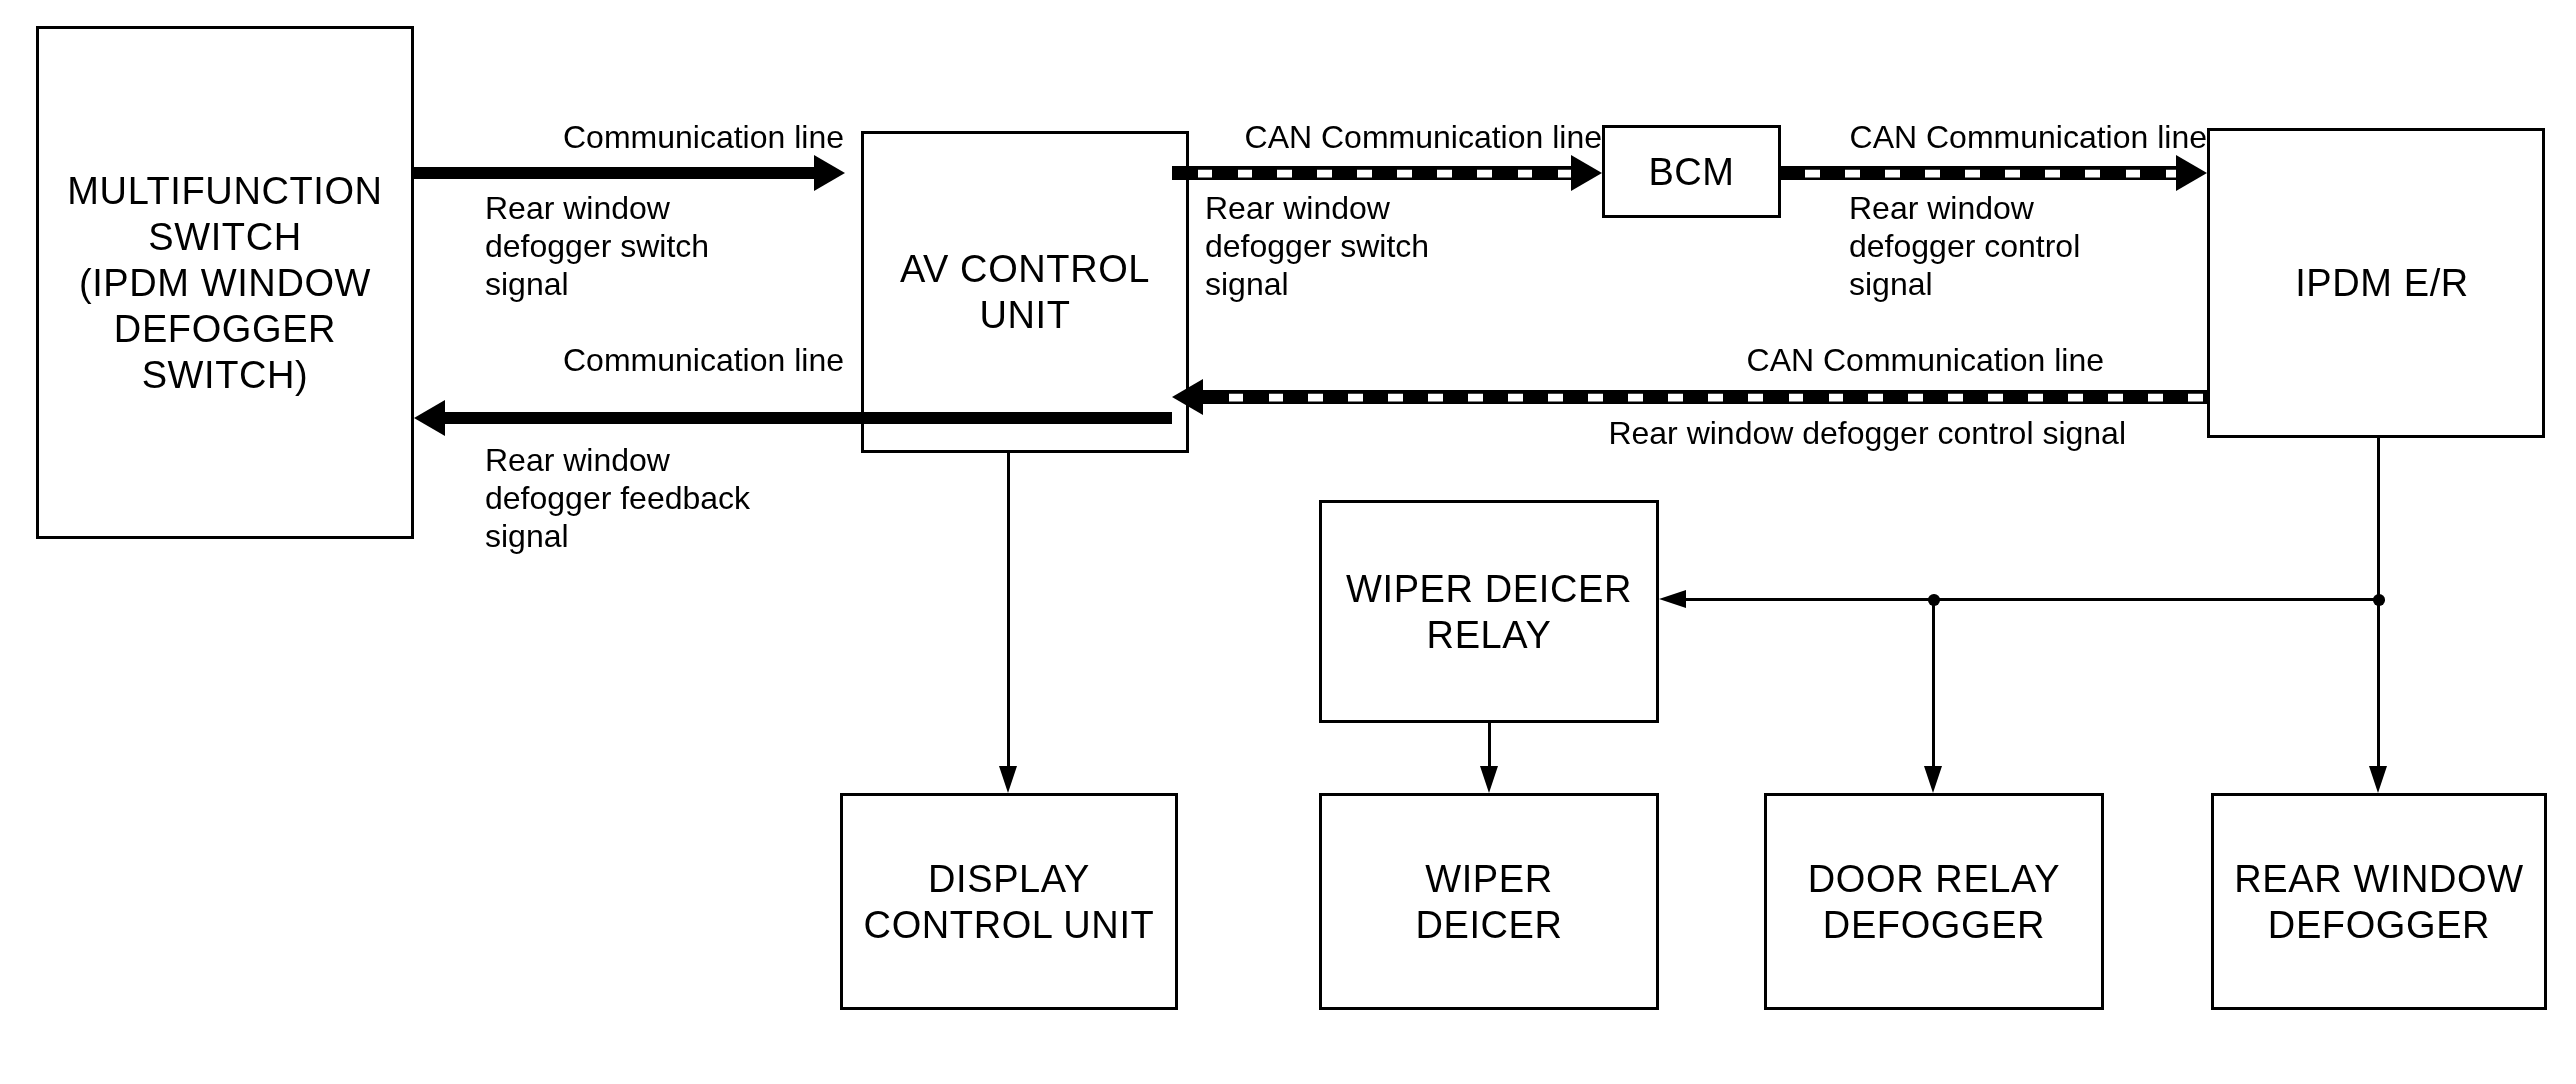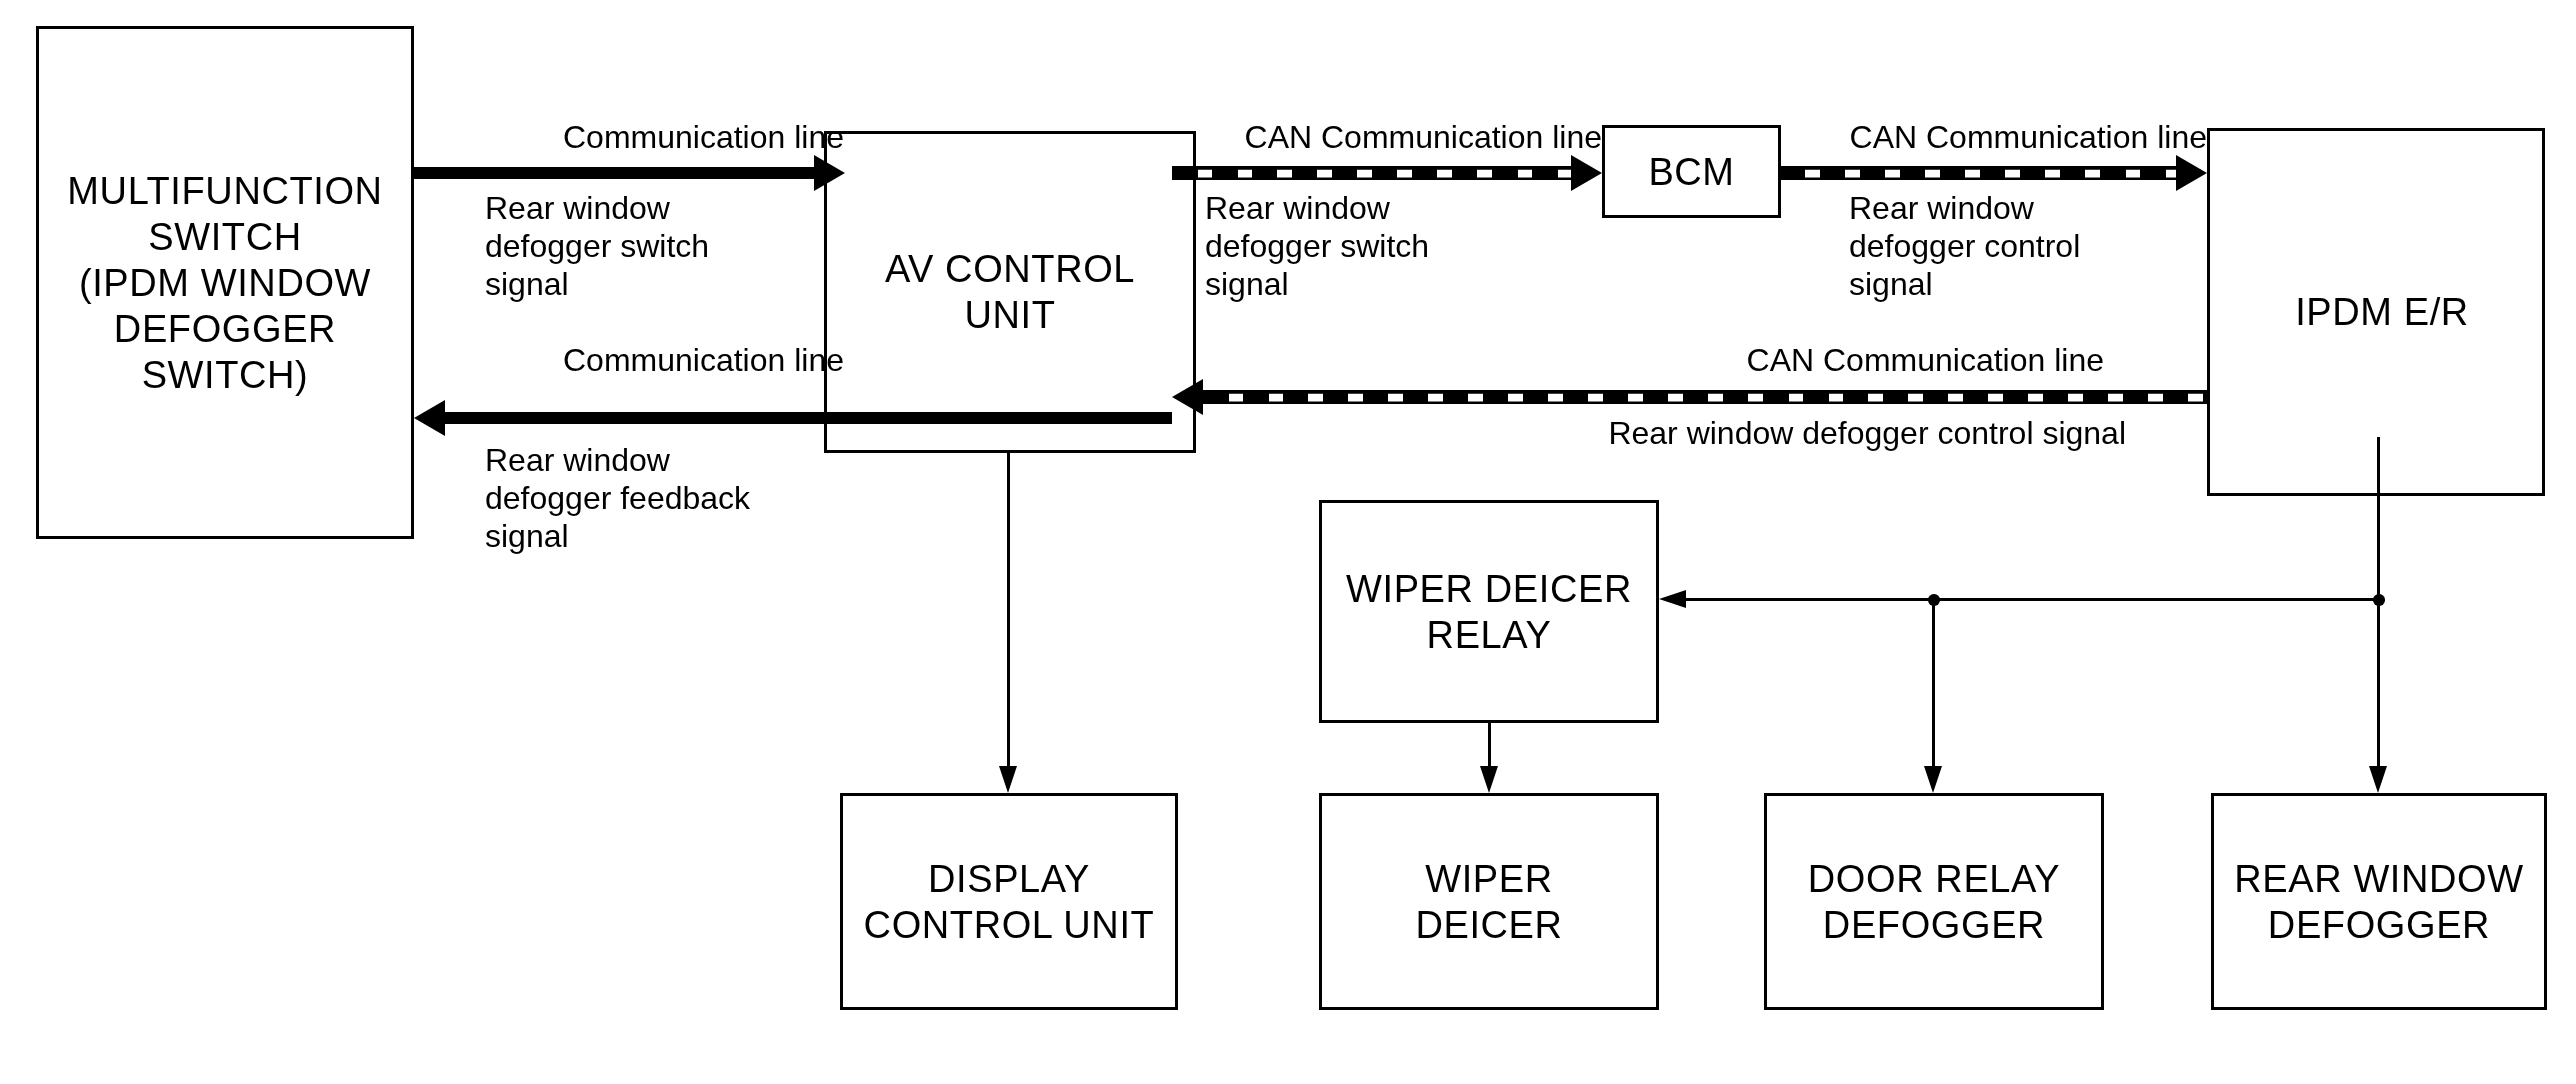--- a/index.html
+++ b/index.html
@@ -77,30 +77,30 @@
 <div id="canvas">
 
   <div class="box" style="left:36px;top:26px;width:378px;height:513px;">
     <span class="lbl">MULTIFUNCTION
 SWITCH
 (IPDM WINDOW
 DEFOGGER
 SWITCH)</span>
   </div>
 
-  <div class="box" style="left:824px;top:131px;width:372px;height:322px;">
+  <div class="box" style="left:861px;top:131px;width:328px;height:322px;">
     <span class="lbl">AV CONTROL
 UNIT</span>
   </div>
 
   <div class="box" style="left:1602px;top:125px;width:179px;height:93px;">
     <span class="lbl">BCM</span>
   </div>
 
-  <div class="box" style="left:2207px;top:128px;width:338px;height:368px;padding-left:12px;">
+  <div class="box" style="left:2207px;top:128px;width:338px;height:310px;padding-left:12px;">
     <span class="lbl">IPDM E/R</span>
   </div>
 
   <div class="box" style="left:1319px;top:500px;width:340px;height:223px;">
     <span class="lbl">WIPER DEICER
 RELAY</span>
   </div>
 
   <div class="box" style="left:840px;top:793px;width:338px;height:217px;">
     <span class="lbl">DISPLAY

